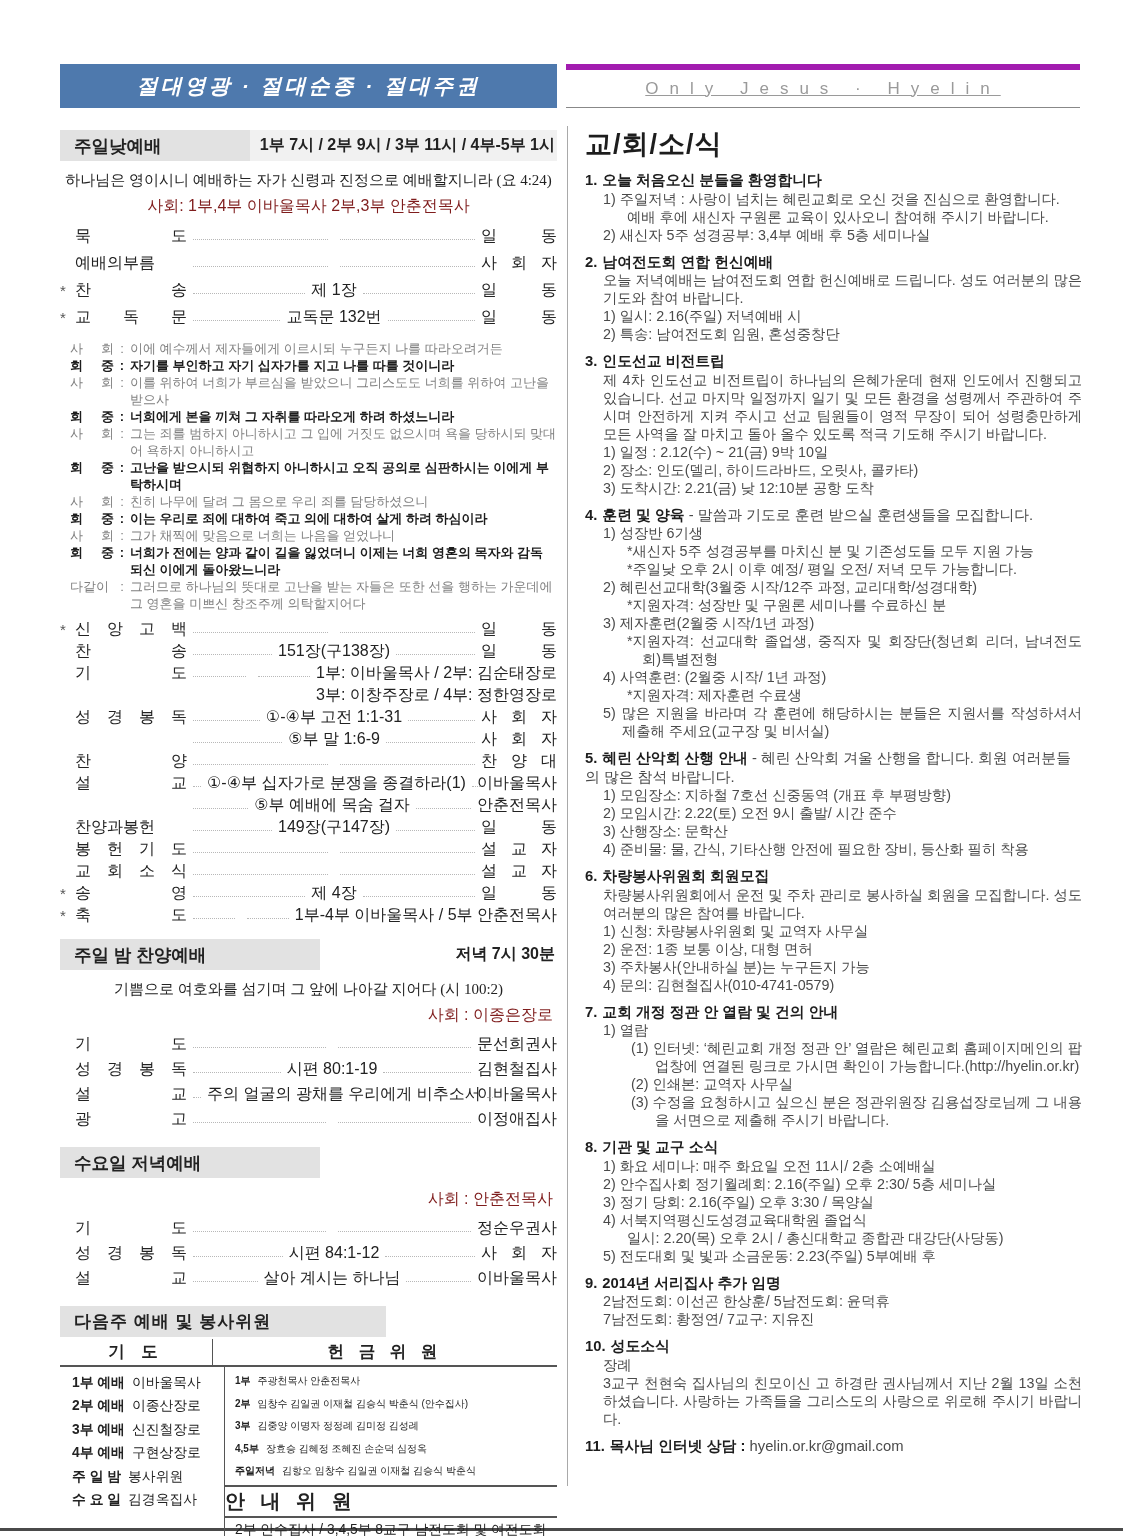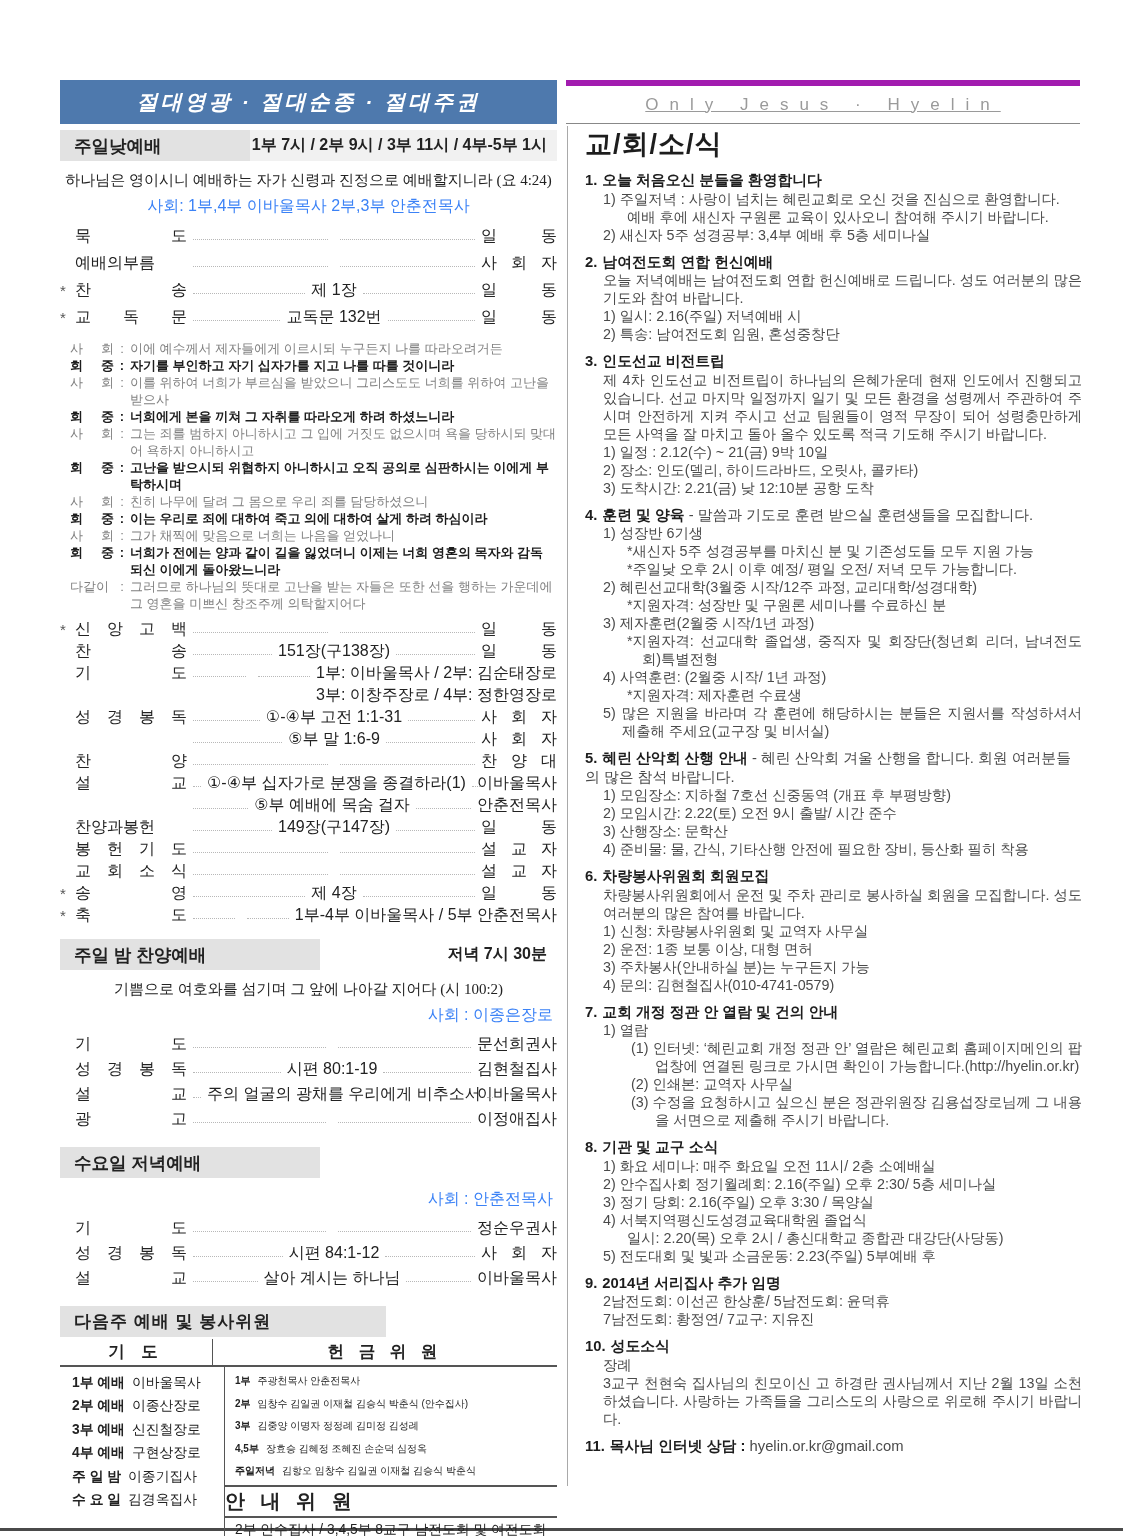--- a/index.html
+++ b/index.html
@@ -1,40 +1,40 @@
 <!DOCTYPE html>
 <html><head>
 <meta charset="utf-8">
 <style>
   html,body{margin:0;padding:0;background:#fff;}
   .page{position:relative;width:1123px;height:1536px;background:#fff;overflow:hidden;
         font-family:"Liberation Sans","DejaVu Sans",sans-serif;color:#222;}
   
-  .header{position:absolute;left:60px;top:80px;width:1020px;height:44px;display:flex;}
+  .header{position:absolute;left:60px;top:64px;width:1020px;height:44px;display:flex;}
   .banner{width:497px;background:#4e79ad;color:#fff;display:flex;align-items:center;justify-content:center;
           font-size:21px;font-weight:bold;letter-spacing:3px;font-style:italic;}
   .motto{flex:1;margin-left:9px;border-top:6px solid #a21caf;border-bottom:1px solid #888;
          display:flex;align-items:center;justify-content:center;color:#9a9a9a;
          letter-spacing:11px;font-size:17px;text-decoration:underline;}
   .vline{position:absolute;left:567px;top:126px;width:1px;height:1360px;background:#a9a9a9;}
   .bottomline{position:absolute;left:0;top:1528px;width:1123px;height:3px;background:#4a4a4a;}
   
   .col-left{position:absolute;left:60px;top:130px;width:497px;}
   .col-right{position:absolute;left:585px;top:126px;width:497px;}
   
   .secbar{display:flex;align-items:stretch;height:31px;font-weight:bold;}
   .secbar .lab{background:#e2e2e2;display:flex;align-items:center;padding-left:14px;font-size:17.5px;color:#222;}
-  .secbar .rest{flex:1;display:flex;align-items:center;justify-content:flex-end;padding-right:10px;font-size:16px;color:#222;}
+  .secbar .rest{flex:1;display:flex;align-items:center;justify-content:flex-end;padding-right:2px;font-size:16px;color:#222;}
   .secbar.b1 .lab{width:176px;}
   .secbar.b1 .rest{background:#f1f1f1;}
   .secbar.b2 .lab{width:246px;}
   .secbar.b3 .lab{width:246px;}
   .secbar.b4 .lab{width:312px;font-size:17px;letter-spacing:1px;}
   .verse{text-align:center;font-family:"Liberation Serif","DejaVu Serif",serif;font-size:15px;color:#222;margin-top:10px;}
-  .mod{font-size:16px;color:#3b82f6;margin-top:6px;}
+  .mod{font-size:16px;color:#7f1d1d;margin-top:6px;}
   .mod.center{text-align:center;}
   .mod.right{text-align:right;padding-right:4px;}
   
   .rows{margin-top:6px;}
   .srow{display:flex;align-items:center;height:27px;font-size:16px;color:#222;}
   .rows.tight .srow{height:22px;}
   .rows.mid .srow{height:25px;}
   .srow .star{width:15px;color:#555;font-size:15px;flex:none;}
   .srow .lab{width:112px;flex:none;text-align-last:justify;}
   .srow .midp{flex:1;display:flex;align-items:center;min-width:0;}
@@ -455,21 +455,21 @@
             <div class="pr">
             <span class="k">3부 예배</span>
             <span class="v">신진철장로</span>
           </div>
             <div class="pr">
             <span class="k">4부 예배</span>
             <span class="v">구현상장로</span>
           </div>
             <div class="pr">
             <span class="k">주 일 밤</span>
-            <span class="v">이종기집사</span>
+            <span class="v">봉사위원</span>
           </div>
             <div class="pr">
             <span class="k">수 요 일</span>
             <span class="v">김경옥집사</span>
           </div>
           </div>
         <div class="c2">
           <div class="ofs">
               <div class="of">
               <span class="k">1부</span>

